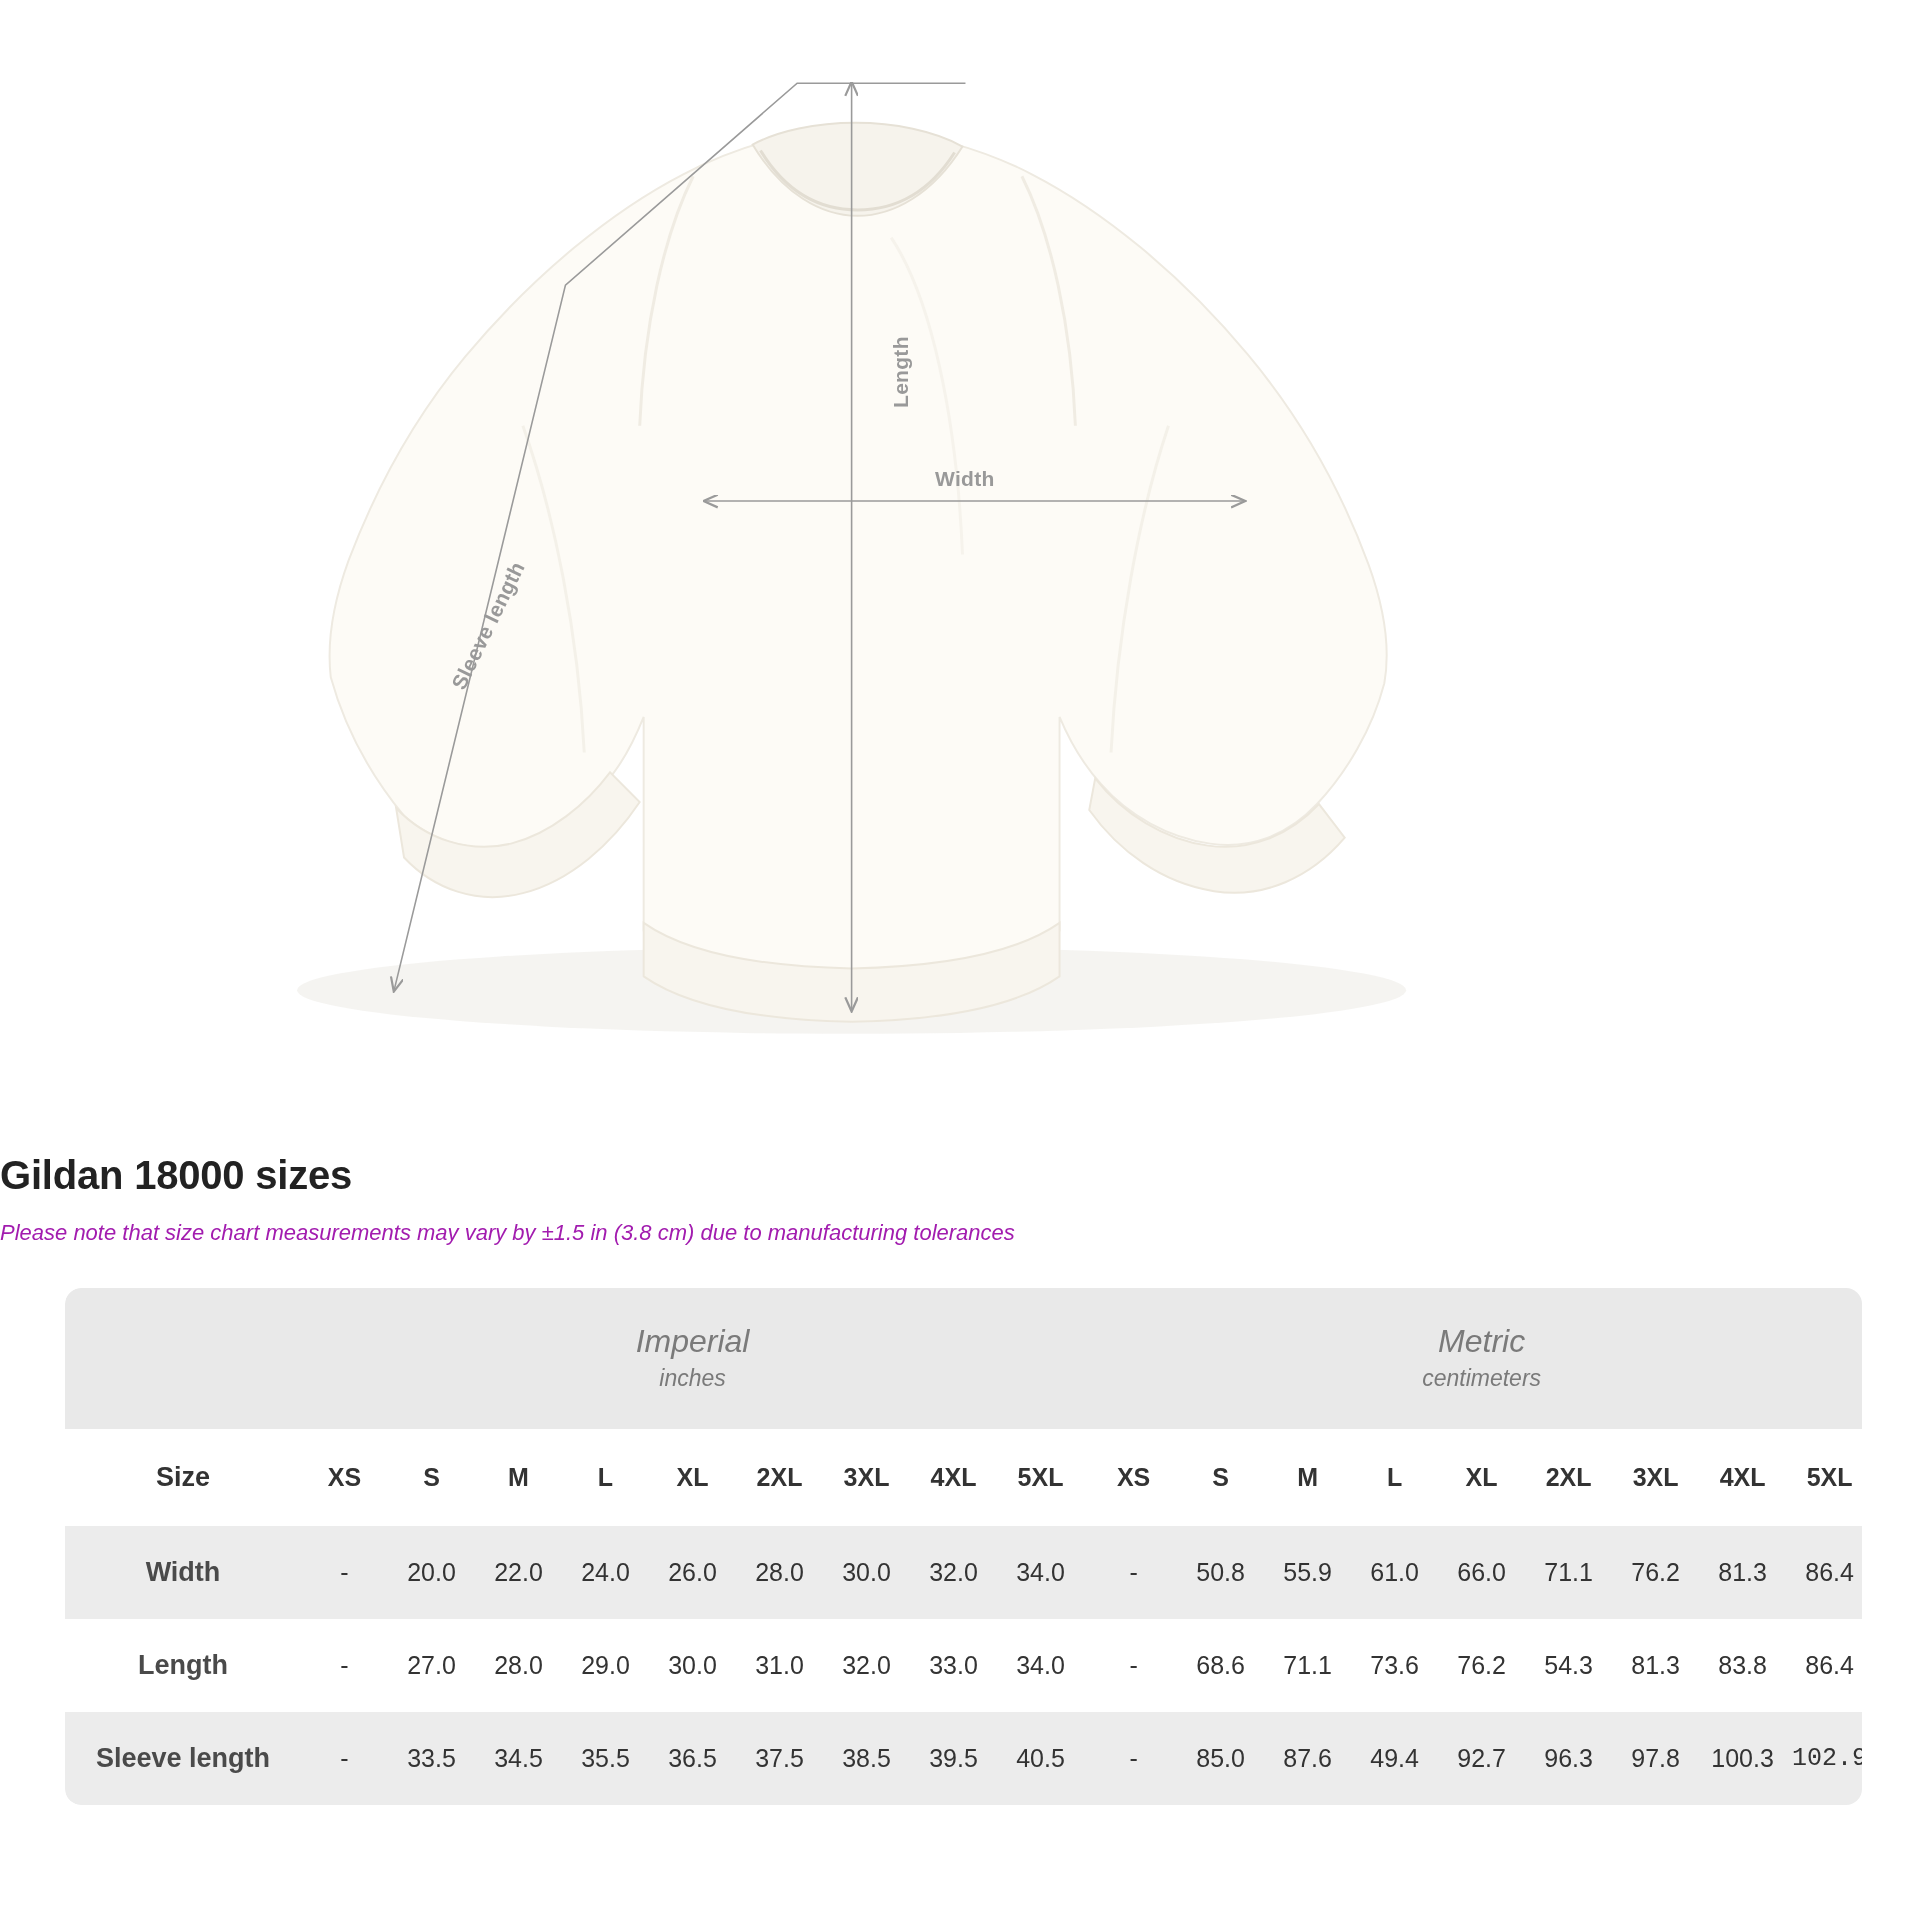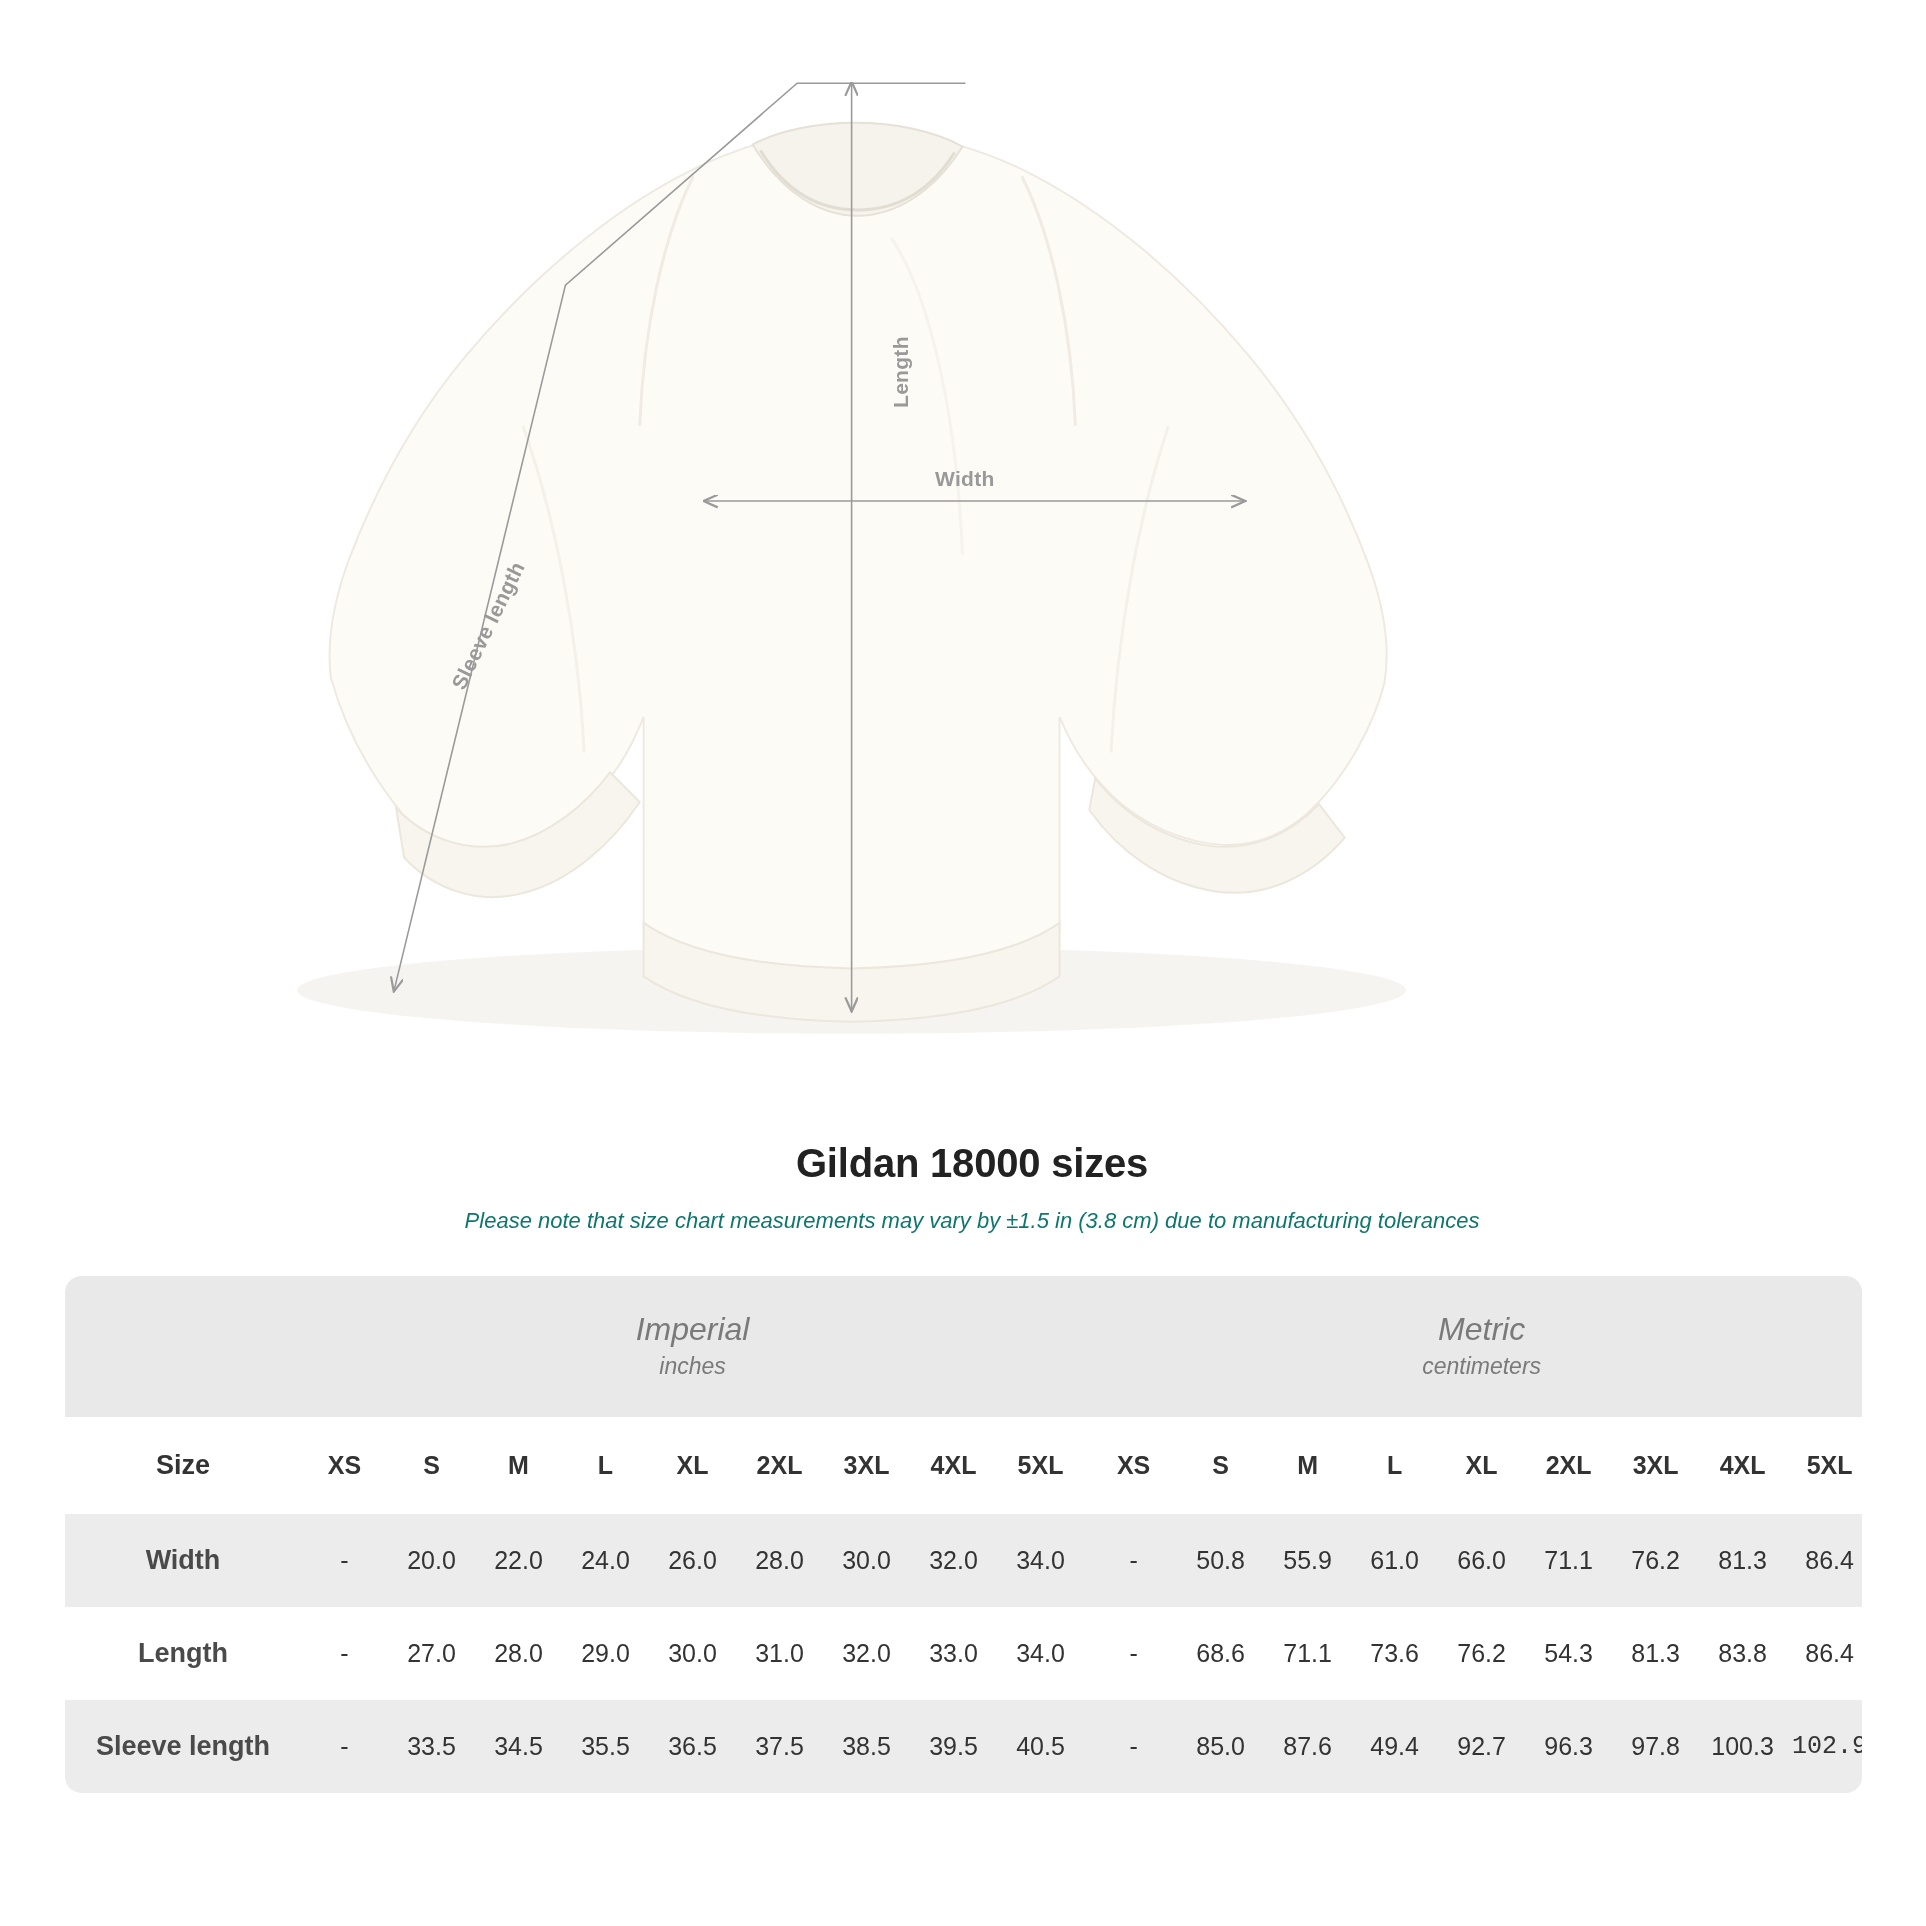--- a/index.html
+++ b/index.html
@@ -42,35 +42,33 @@
     transform: rotate(-90deg);
     transform-origin: left top;
   }
   .dim-label.diag {
     transform: rotate(-64deg);
     transform-origin: left top;
   }
 
   
   .title-block {
-    text-align: center;
-    margin-top: 32px;
-    padding-left: 17px;
+    margin-top: 44px;
   }
   .chart-title {
     font-size: 40px;
     font-weight: bold;
     color: #222222;
     letter-spacing: -0.2px;
   }
   .chart-note {
     margin-top: 22px;
     font-size: 22px;
     font-style: italic;
-    color: #0f766e;
+    color: #a21caf;
   }
 
   
   .table-wrap {
     margin: 42px 65px 0 65px;
     border-radius: 16px;
     overflow: hidden;
     background: #ffffff;
   }
   table.size-table {

